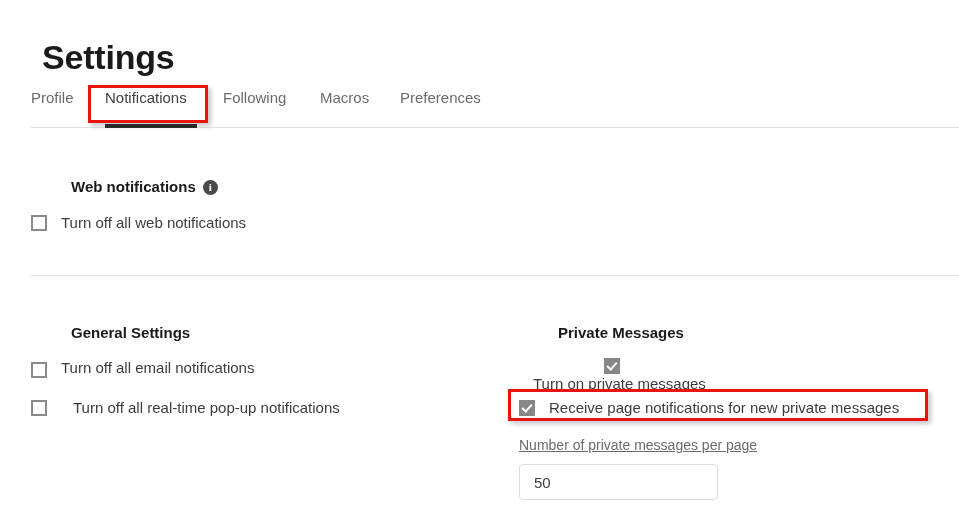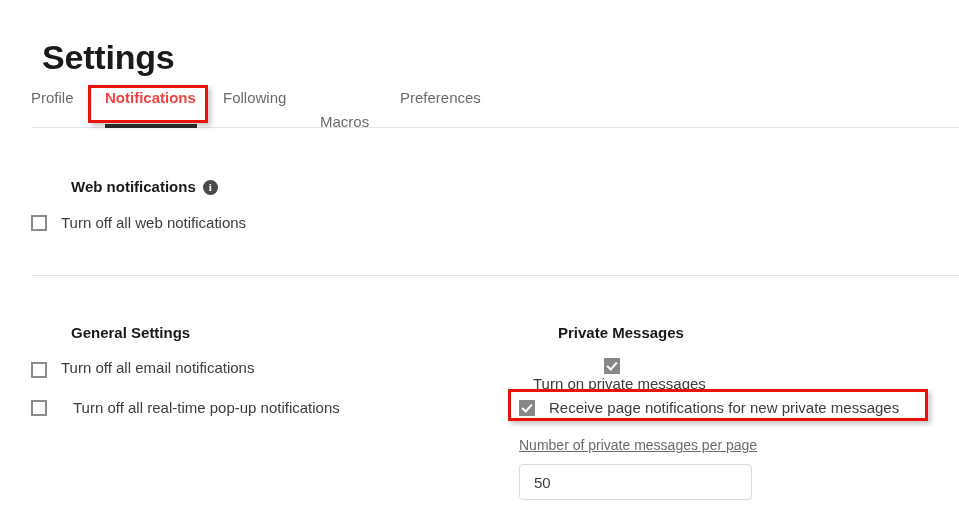--- a/index.html
+++ b/index.html
@@ -47,37 +47,37 @@
   .tab {
     position: absolute;
     top: 0;
     font-size: 15px;
     color: #6b6b6b;
     line-height: 20px;
     white-space: nowrap;
     cursor: pointer;
   }
   .tab.active {
-    color: #ef4444;
-    font-weight: bold;
+    color: #404040;
+    font-weight: normal;
   }
   .tab-underline {
     position: absolute;
     left: 74px;
     top: 36px;
     width: 92px;
     height: 4px;
     background: #2f2f2f;
   }
 
   
   .tab-0 { left: 0px; }
   .tab-1 { left: 74px; }
   .tab-2 { left: 192px; }
-  .tab-3 { left: 289px; margin-top: 24px; }
+  .tab-3 { left: 289px; }
   .tab-4 { left: 369px; }
 
   
   .divider {
     position: absolute;
     left: 31px;
     top: 275px;
     width: 928px;
     height: 1px;
     background: #e3e3e3;
@@ -239,16 +239,16 @@
   <span class="check-label">Turn on private messages</span>
 </label>
 
 <label class="check-row" style="left:519px; top:398px;">
   <span class="checkbox checked"></span>
   <span class="check-label">Receive page notifications for new private messages</span>
 </label>
 
 <div class="field-label" style="left:519px; top:436px;text-decoration:underline;">Number of private messages per page</div>
 
-<input class="text-input" type="text" style="left: 519px; top: 464px; width: 233px; height: 36px;" value="50">
+<input class="text-input" type="text" style="left: 519px; top: 464px; width: 199px; height: 36px;" value="50">
 
 <div class="annot" style="left:88px; top:85px; width:120px; height:38px;"></div>
 <div class="annot" style="left:508px; top:389px; width:420px; height:32px;"></div>
 
 </body></html>

